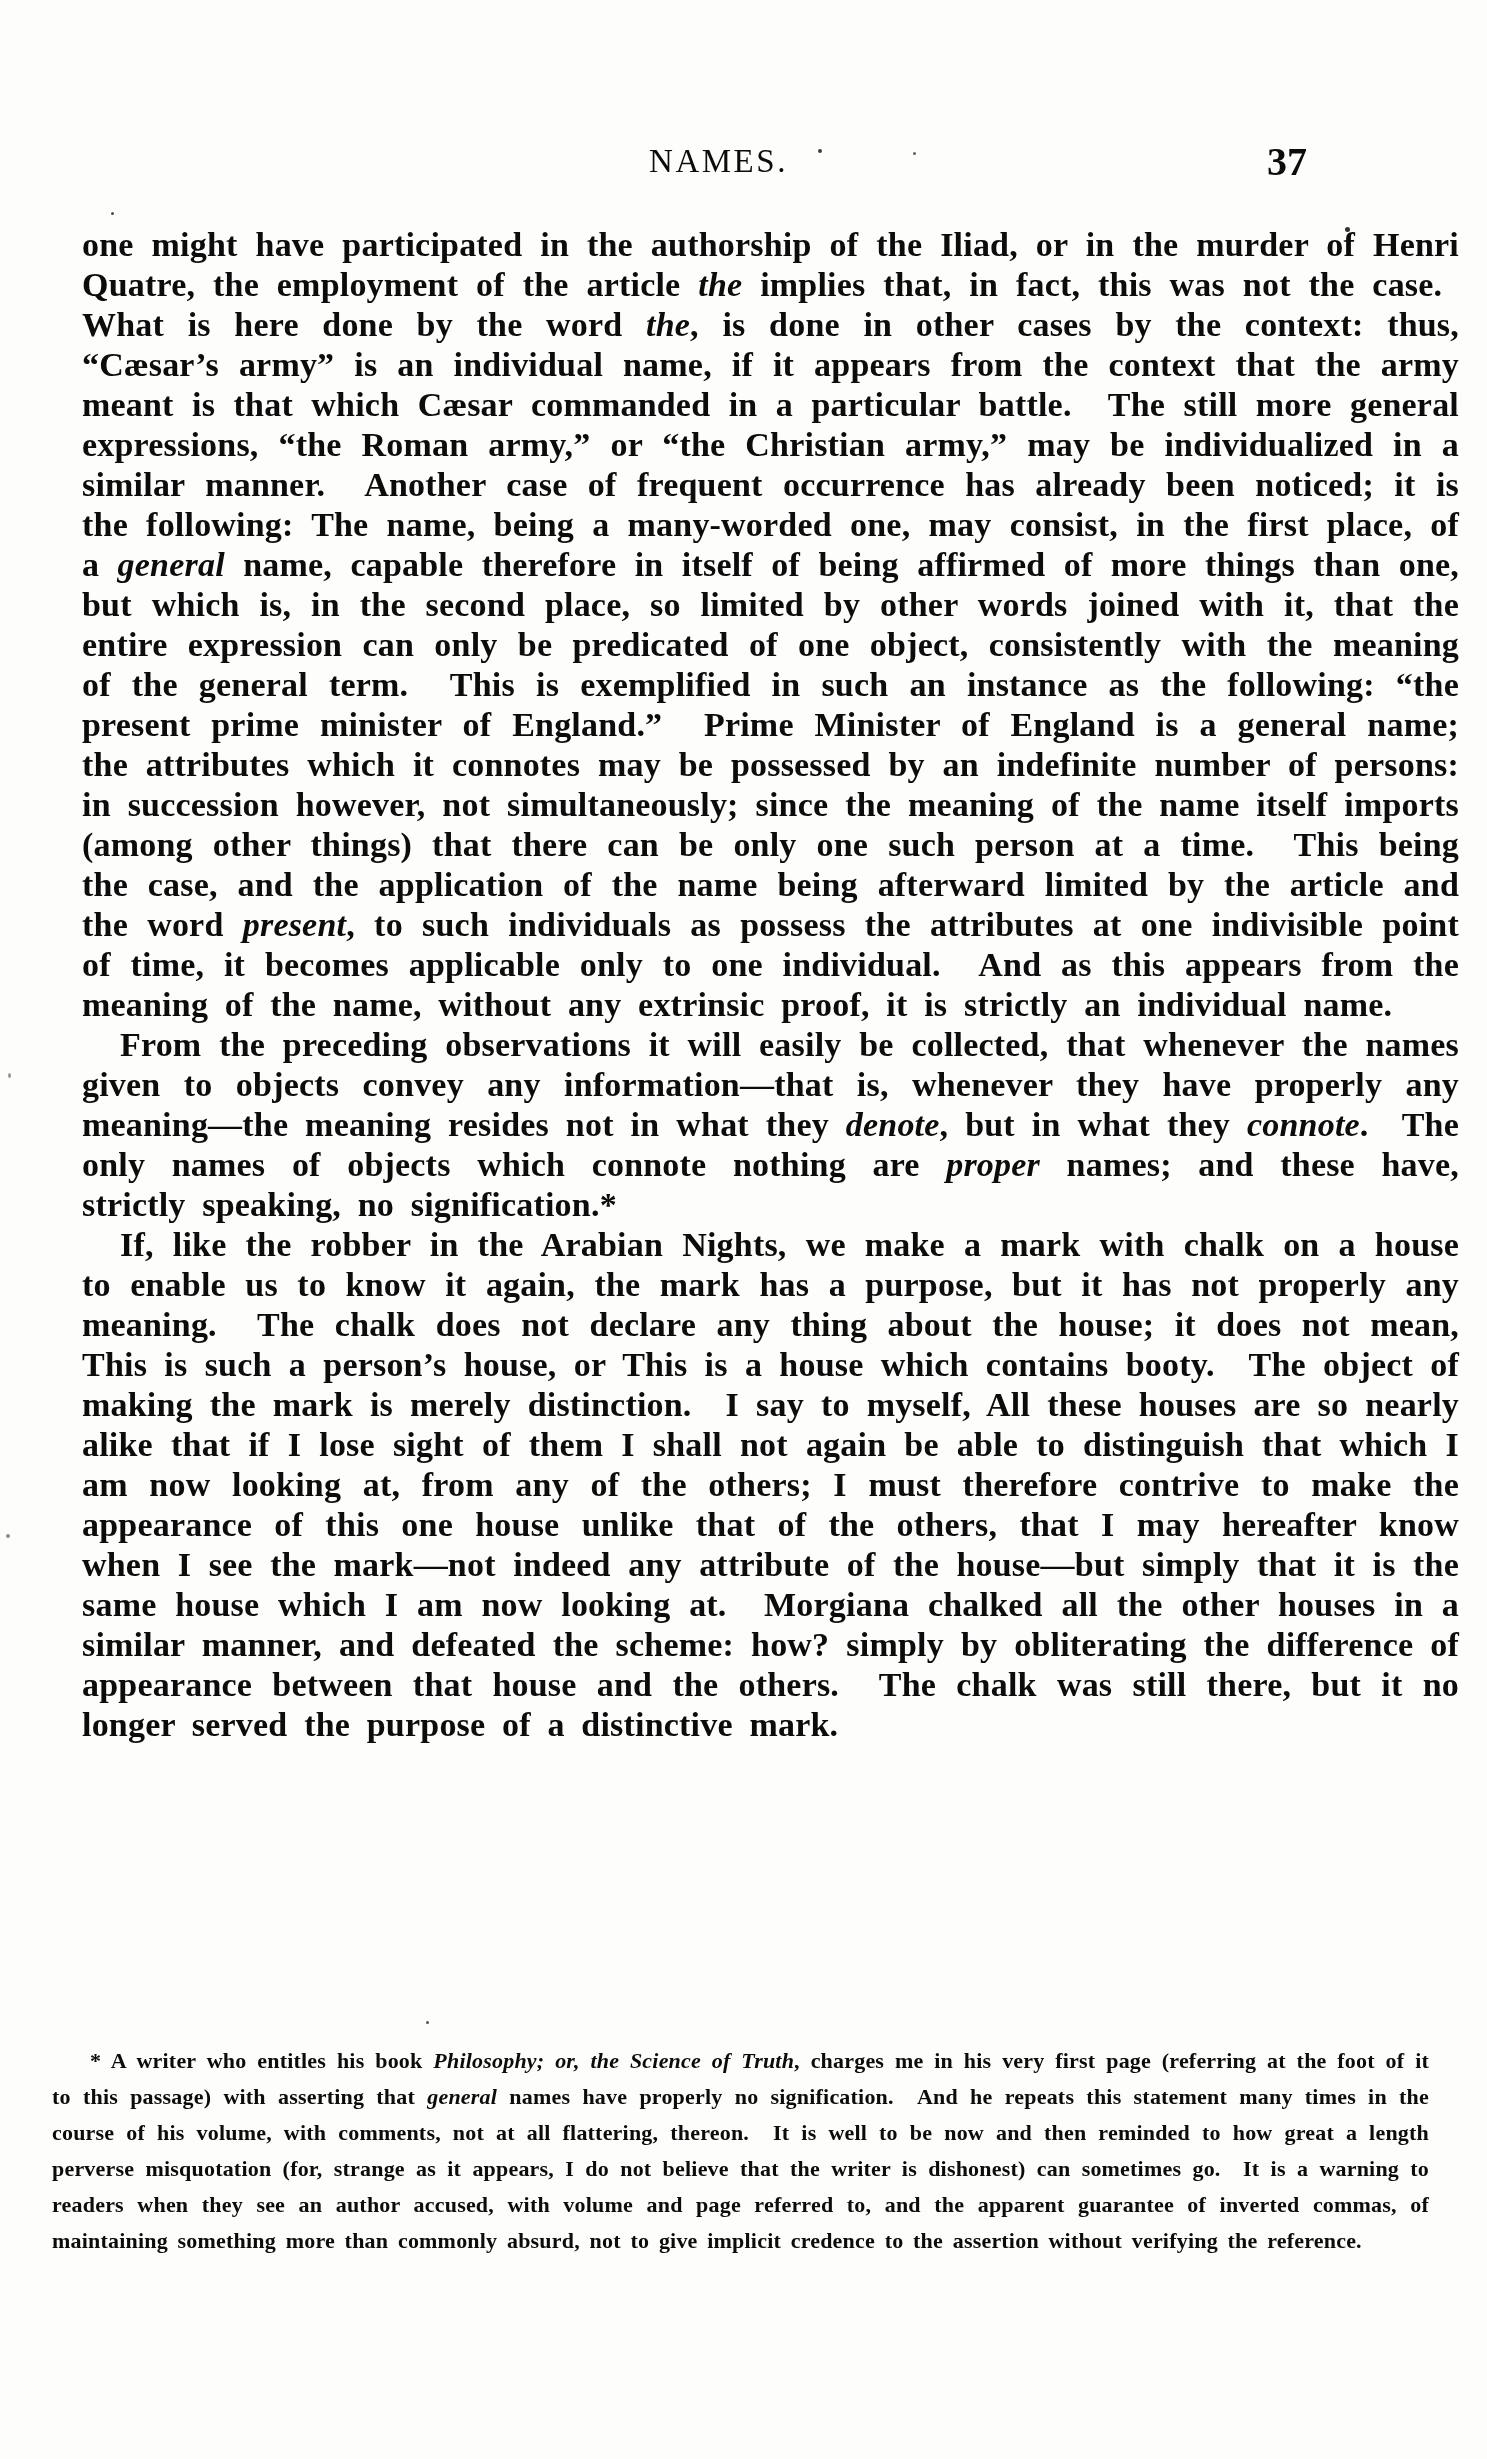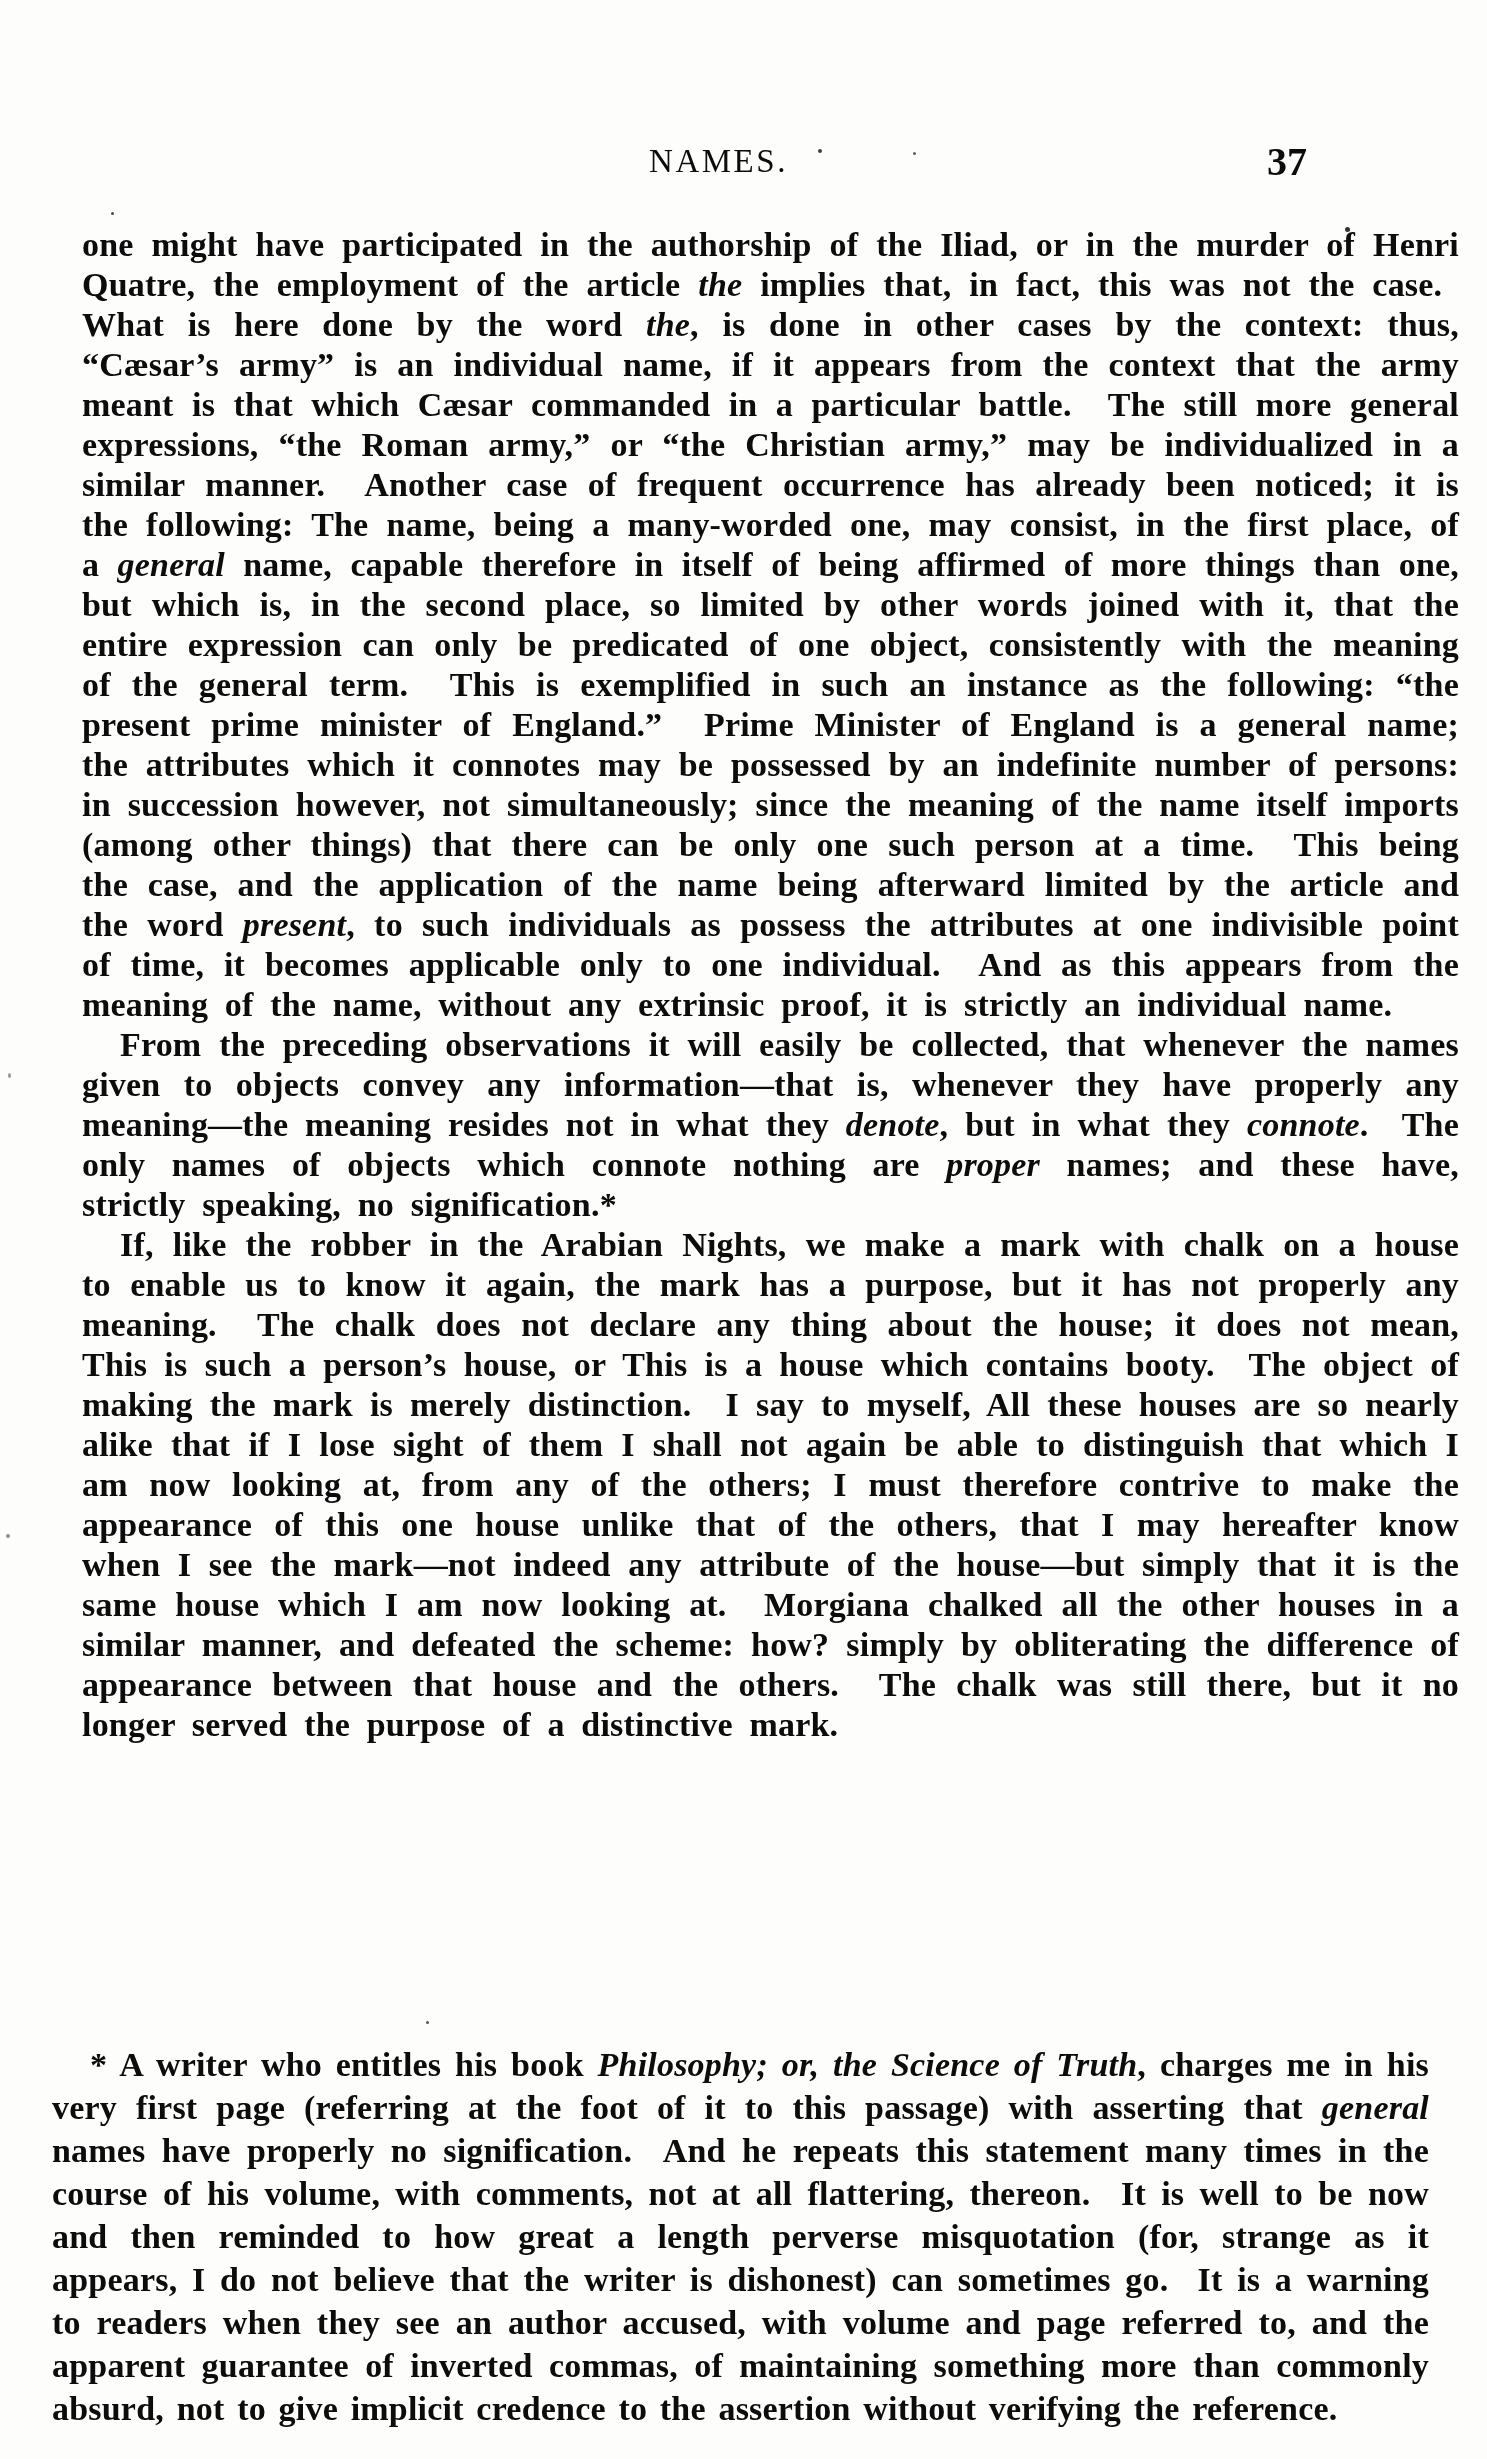--- a/index.html
+++ b/index.html
@@ -48,23 +48,23 @@
     margin-left: 30px;
     -webkit-hyphens: auto;
   }
   .body-text p { margin: 0; }
   .body-text p.indented { text-indent: 38px; }
   .footnote-text {
     position: absolute;
     top: 2043px;
     left: 52px;
     width: 1377px;
-    font-size: 34px;
+    font-size: 22px;
     font-weight: 700;
-    line-height: 43px;
+    line-height: 36px;
     letter-spacing: 0.2px;
     word-spacing: 4px;
     text-align: justify;
     hyphens: auto;
     -webkit-hyphens: auto;
   }
   .footnote-text p { margin: 0; text-indent: 38px; }
   i { font-style: italic; }
   .speck {
     position: absolute;

